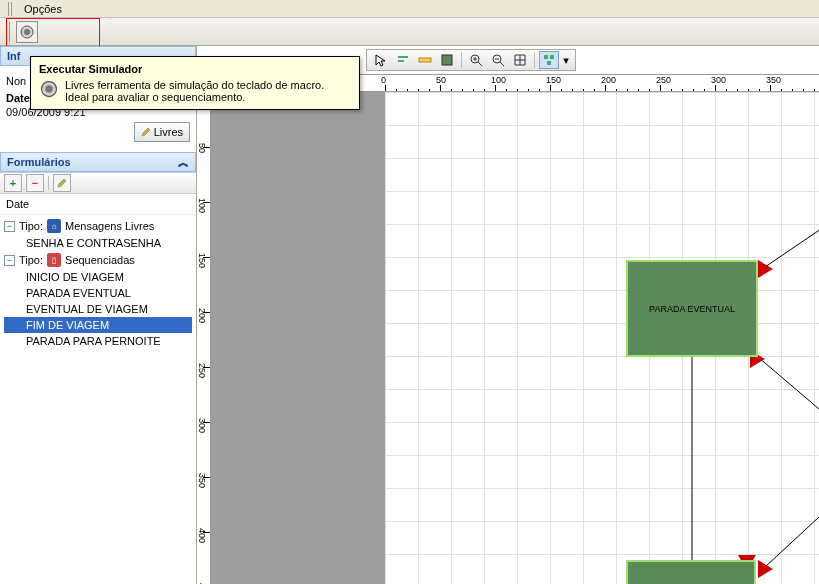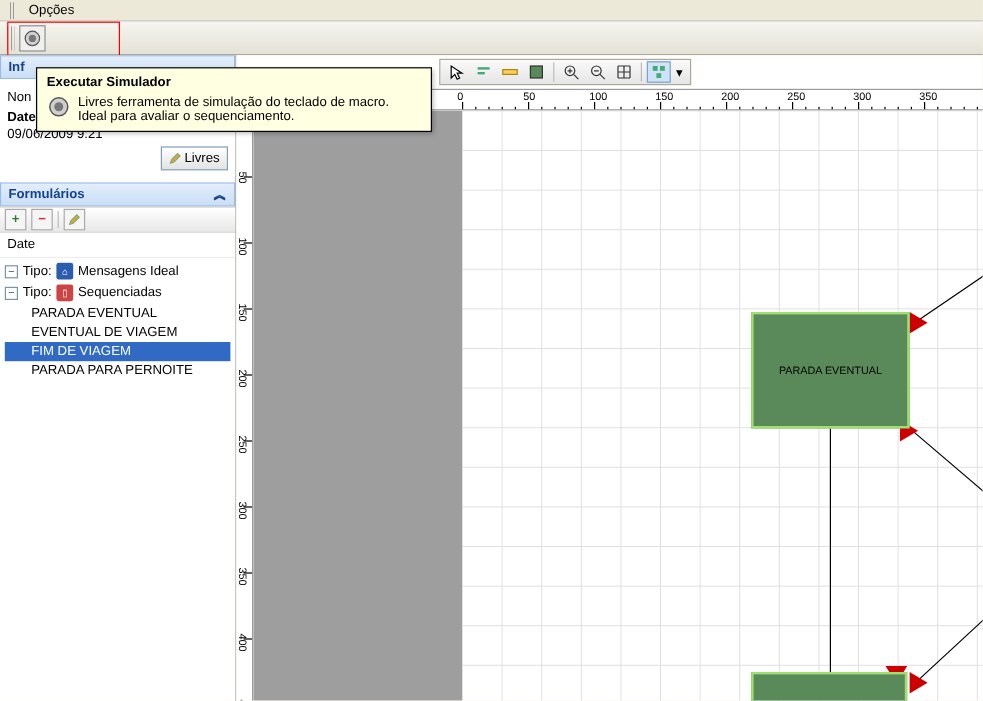--- a/index.html
+++ b/index.html
@@ -133,29 +133,31 @@
           </svg>
       </span>
     </div>
     <div class="nome-label">Date</div>
     <div class="tree">
 
       <div class="tree-group">
         <span class="box">−</span>
         <span class="tipo">Tipo:</span>
         <span class="type-icon blue">⌂</span>
-        <span>Mensagens Ideal</span>
+        <span>Mensagens Livres</span>
       </div>
+      <div class="tree-item">SENHA E CONTRASENHA</div>
 
       <div class="tree-group">
         <span class="box">−</span>
         <span class="tipo">Tipo:</span>
         <span class="type-icon red">▯</span>
         <span>Sequenciadas</span>
       </div>
+      <div class="tree-item">INICIO DE VIAGEM</div>
       <div class="tree-item">PARADA EVENTUAL</div>
       <div class="tree-item">EVENTUAL DE VIAGEM</div>
       <div class="tree-item selected">FIM DE VIAGEM</div>
       <div class="tree-item">PARADA PARA PERNOITE</div>
     </div>
   </div>
 
   <div class="canvas-wrap">
 
     <div class="canvas-toolbar">

